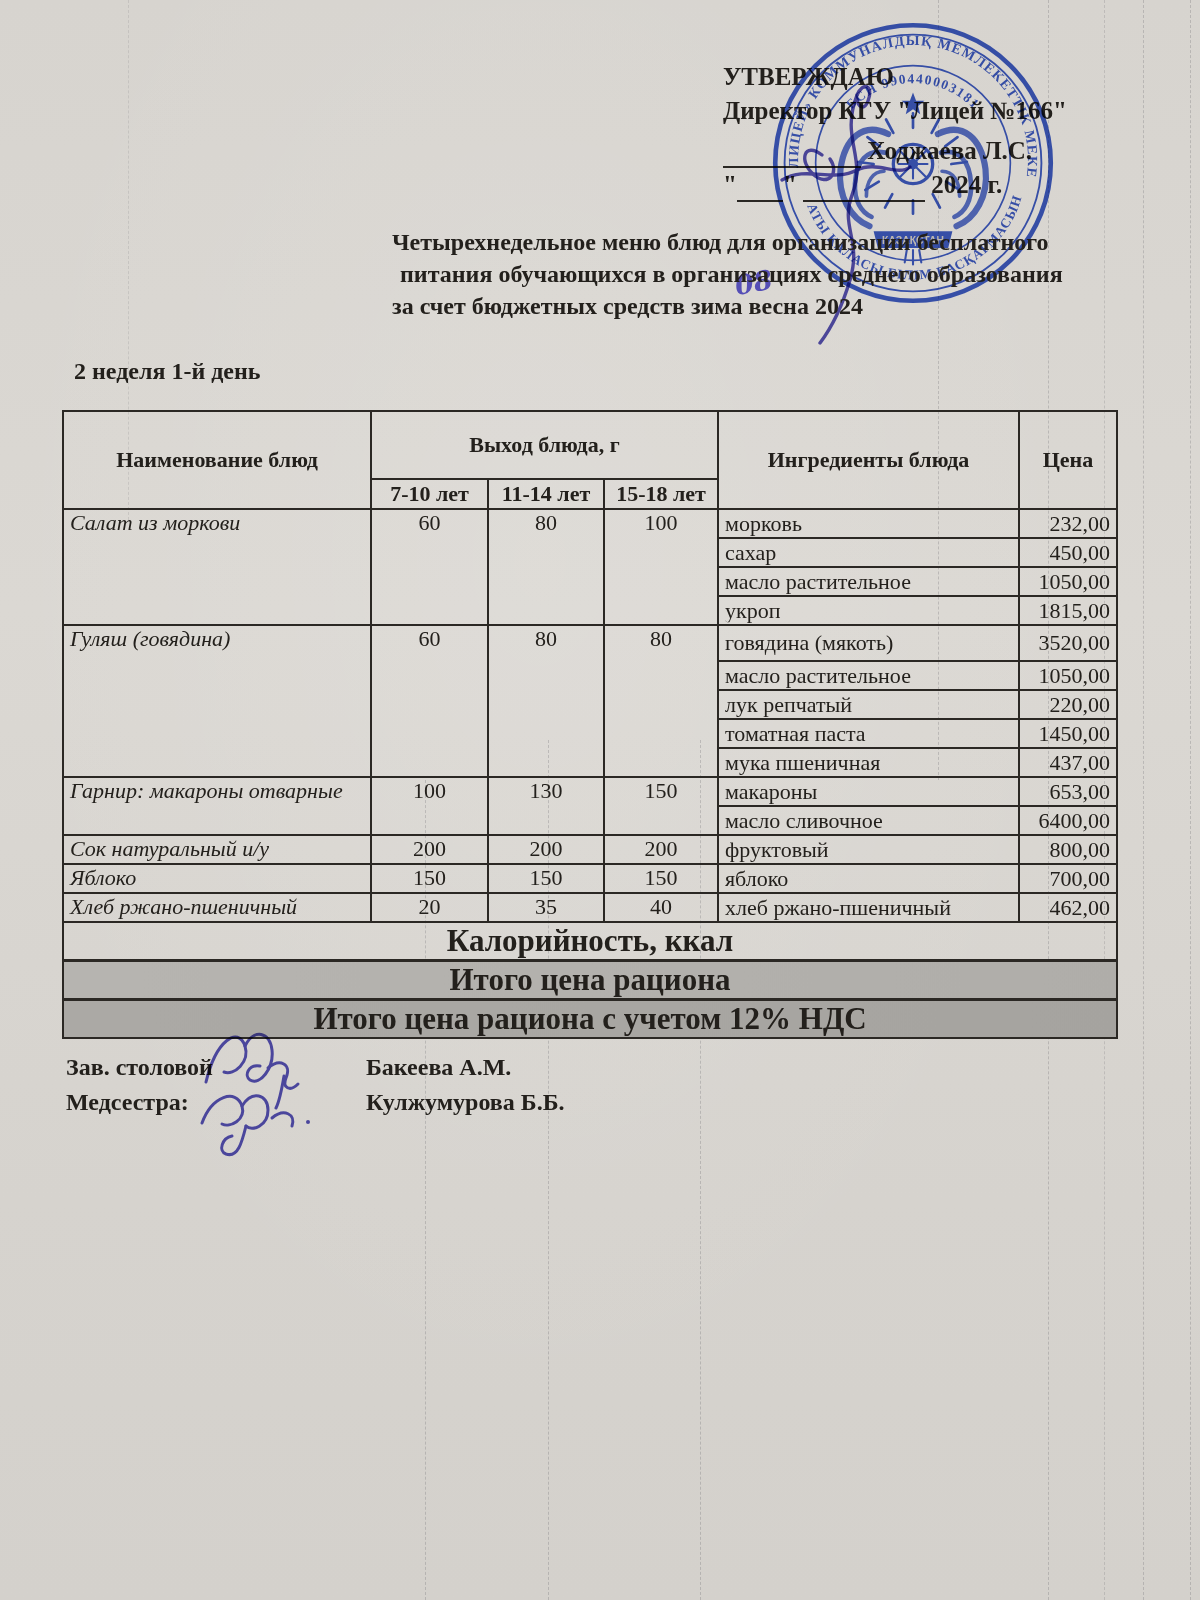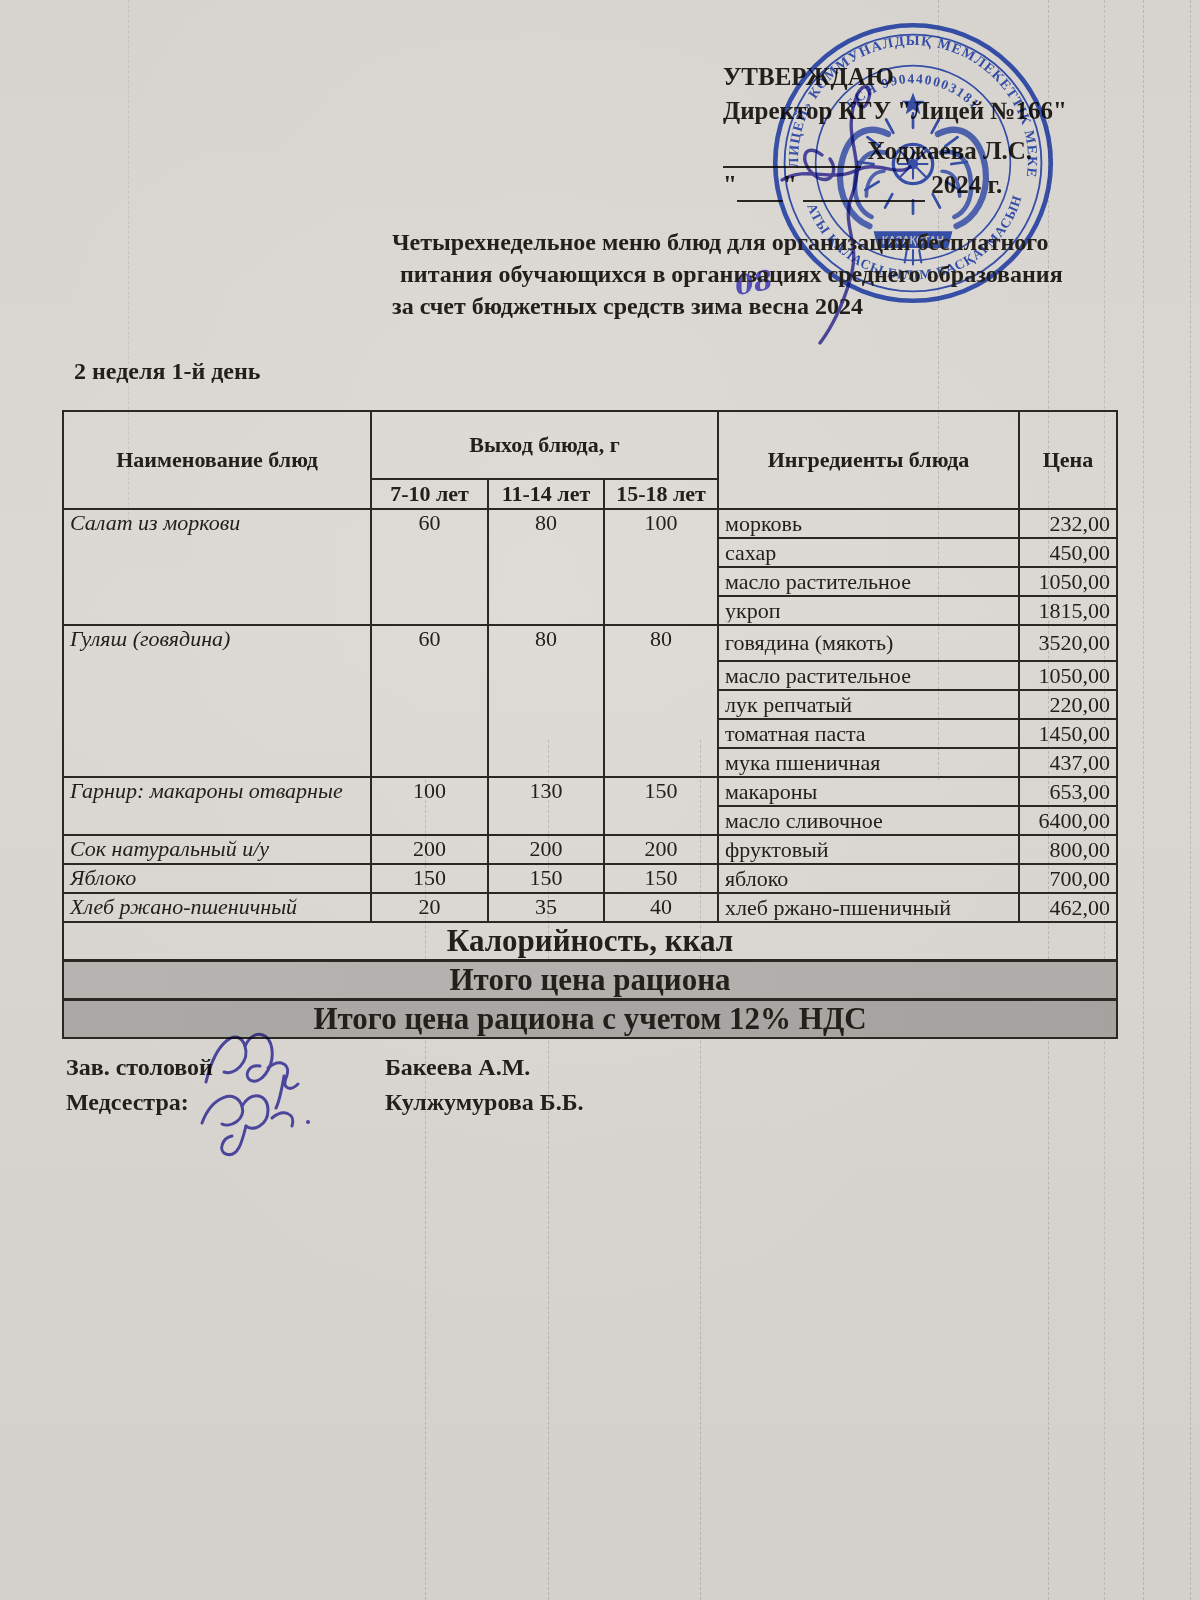--- a/index.html
+++ b/index.html
@@ -43,21 +43,21 @@
   tr.footer-row td{text-align:center; font-weight:bold; font-size:31px;}
   tr.footer-row.plain{height:34px;}
   tr.footer-row.shaded{height:33px;}
   tr.footer-row.shaded td{border-top:3px solid #2b2824;}
   tr.footer-row.shaded:nth-of-type(1) td{background:linear-gradient(90deg,#b6b4b0,#aeaca8);}
   tr.sh1 td{background:linear-gradient(90deg,#b6b4b0,#afada9) !important;}
   tr.sh2 td{background:linear-gradient(90deg,#aba9a5,#a5a39f) !important;}
   
   .sigblock{position:absolute; left:66px; top:1050px; font-weight:bold; font-size:24px; line-height:35px;}
   .sigblock .role{display:inline-block; width:228px;}
-  .sigblock .name{display:inline-block; margin-left:85px;}
+  .sigblock .name{display:inline-block; margin-left:66px;}
 </style>
 </head>
 <body>
 
 <div class="page">
 
   <div class="fold" style="left:128px;height:520px;opacity:.6;"></div>
   <div class="fold" style="left:425px;top:780px;height:820px;"></div>
   <div class="fold" style="left:548px;top:740px;height:860px;"></div>
   <div class="fold" style="left:700px;top:740px;height:860px;"></div>

